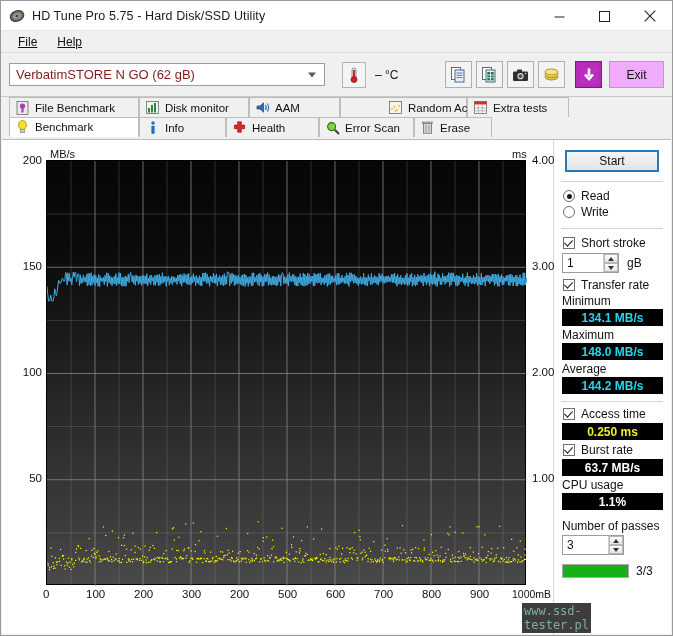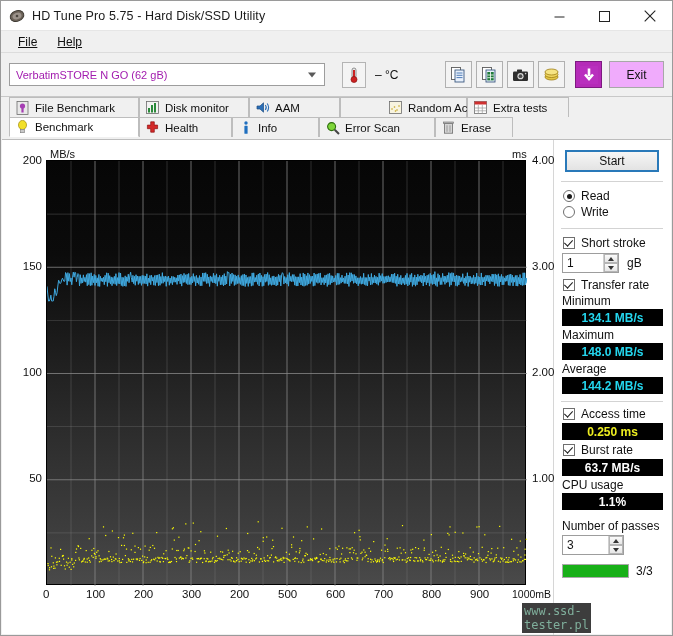--- a/index.html
+++ b/index.html
@@ -52,21 +52,21 @@
     padding:0 8px;
     position:relative;
     border-bottom:1px solid #c8c8c8;
   }
   .drive-select {
     width:316px; height:23px;
     background:#fff;
     border:1px solid #9d9d9d;
     display:flex; align-items:center;
     padding-left:6px;
-    font-size:11px; color:#a21caf;
+    font-size:13px; color:#7f1d1d;
     position:relative;
   }
   .drive-select .caret {
     position:absolute; right:8px; top:50%; transform:translateY(-50%);
     width:0;height:0;border-left:4px solid transparent;border-right:4px solid transparent;
     border-top:5px solid #5a5a5a;
   }
   .temp-btn {
     width:24px;height:26px;margin-left:17px;
     border:1px solid #b4b4b4;background:#f4f4f4;
@@ -371,38 +371,38 @@
     <div class="tabrow row2">
       <div class="tab active" style="width:130px;">
         <span class="ti">
           <svg width="11" height="14" viewBox="0 0 11 14">
               <ellipse cx="5.5" cy="5" rx="4" ry="4.6" fill="#f2e02a" stroke="#a08a00" stroke-width="0.7"></ellipse>
               <rect x="3.6" y="9.3" width="3.8" height="3.4" fill="#c9c9c9" stroke="#7a7a7a" stroke-width="0.6"></rect>
             </svg>
         </span>
         <span>Benchmark</span>
       </div>
-      <div class="tab" style="width:93px;">
-        <span class="ti">
-          <svg width="13" height="13" viewBox="0 0 13 13">
-              <path d="M4.7 0.8 h3.6 v3.3 h3.3 v3.6 h-3.3 v3.5 h-3.6 v-3.5 h-3.3 v-3.6 h3.3 z" fill="#d42a2a" stroke="#8e1313" stroke-width="0.7"></path>
-            </svg>
-        </span>
-        <span>Health</span>
-      </div>
       <div class="tab" style="width:87px;">
         <span class="ti">
           <svg width="8" height="14" viewBox="0 0 8 14">
               <circle cx="4" cy="2" r="1.7" fill="#1f6fbf"></circle>
               <rect x="2.4" y="4.8" width="3.2" height="8" rx="0.6" fill="#1f6fbf"></rect>
             </svg>
         </span>
         <span>Info</span>
       </div>
-      <div class="tab" style="width:116px;text-align:right;">
+      <div class="tab" style="width:93px;">
+        <span class="ti">
+          <svg width="13" height="13" viewBox="0 0 13 13">
+              <path d="M4.7 0.8 h3.6 v3.3 h3.3 v3.6 h-3.3 v3.5 h-3.6 v-3.5 h-3.3 v-3.6 h3.3 z" fill="#d42a2a" stroke="#8e1313" stroke-width="0.7"></path>
+            </svg>
+        </span>
+        <span>Health</span>
+      </div>
+      <div class="tab" style="width:95px;text-align:right;">
         <span class="ti">
           <svg width="14" height="14" viewBox="0 0 14 14">
               <circle cx="5.6" cy="5.6" r="4" fill="#7fd63a" stroke="#2f6e10" stroke-width="1.1"></circle>
               <line x1="8.7" y1="8.7" x2="13" y2="13" stroke="#444" stroke-width="2"></line>
             </svg>
         </span>
         <span>Error Scan</span>
       </div>
       <div class="tab" style="width:78px;">
         <span class="ti">

